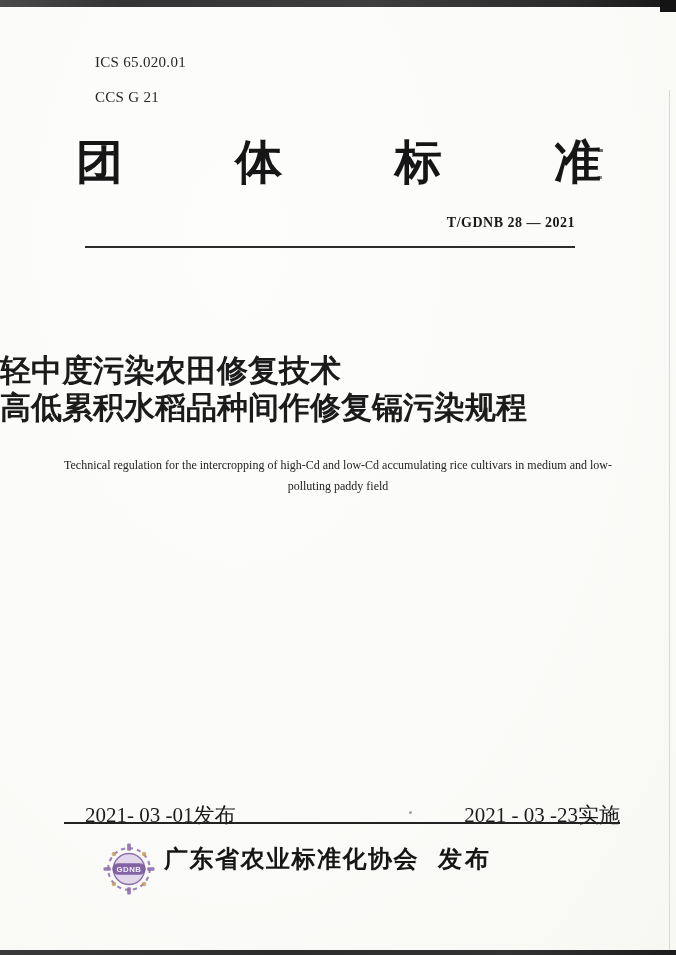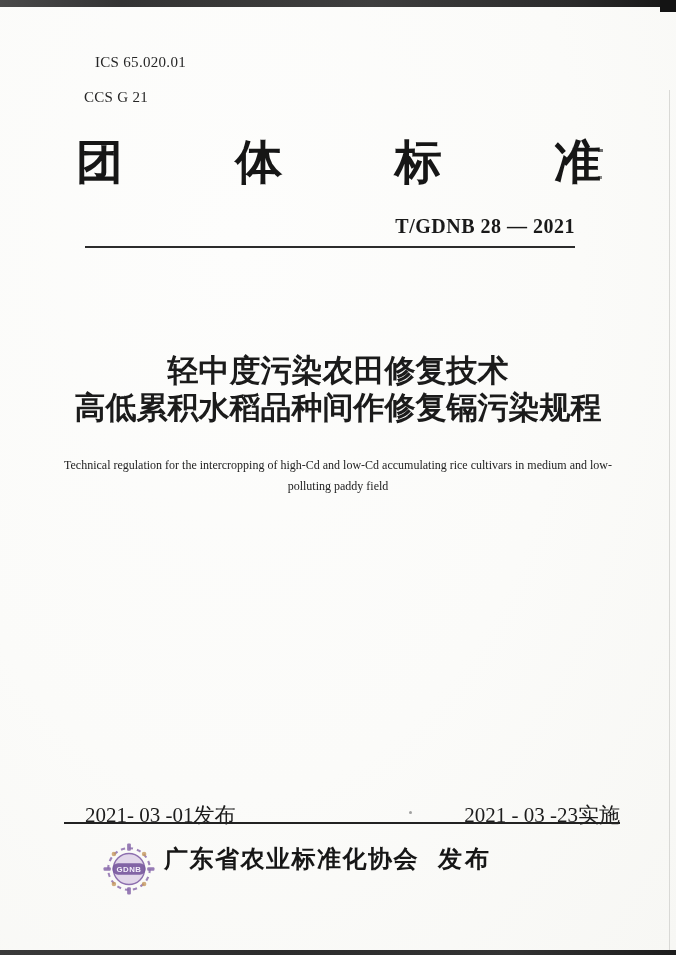--- a/index.html
+++ b/index.html
@@ -18,39 +18,39 @@
   .scan-right-line{position:absolute;top:90px;bottom:0;right:6px;width:1px;background:#d9d9d6;}
   .scan-bottom-bar{position:absolute;bottom:0;left:0;right:0;height:5px;
     background:linear-gradient(90deg,#3a3a3a 0%,#2c2c2c 40%,#333 75%,#1d1d1d 100%);}
   .scan-tick-1{position:absolute;left:598px;top:149px;width:5px;height:3px;background:#4c4c4c;opacity:.8;}
   .scan-tick-2{position:absolute;left:598px;top:176px;width:4px;height:3px;background:#555;opacity:.7;}
   .scan-speck{position:absolute;left:409px;top:811px;width:3px;height:3px;border-radius:50%;background:#8a8a8a;opacity:.8;}
 
   
   .code-ics{position:absolute;left:95px;top:54px;
     font-family:"Liberation Serif",serif;font-size:15px;letter-spacing:.3px;color:#262626;}
-  .code-ccs{position:absolute;left:84px;top:89px;
+  .code-ccs{position:absolute;left:95px;top:89px;
     font-family:"Liberation Serif",serif;font-size:15px;letter-spacing:.3px;color:#262626;}
 
   
   .doc-type{position:absolute;left:76px;top:134px;width:525px;height:56px;
     display:flex;justify-content:space-between;align-items:center;
     font-family:"Liberation Sans",sans-serif;font-weight:900;
     font-size:47px;line-height:52px;color:#161616;}
   .doc-type span{display:block;}
 
   
   .std-num{position:absolute;right:101px;top:215px;
     font-family:"Liberation Serif",serif;font-weight:bold;
-    font-size:20px;letter-spacing:.5px;color:#191919;}
+    font-size:14px;letter-spacing:.5px;color:#191919;}
   .rule-top{position:absolute;left:85px;top:246px;width:490px;height:2px;
     background:#2c2c2c;border:none;margin:0;}
 
   
-  .title-cn{position:absolute;left:0;top:352px;width:676px;text-align:center;
+  .title-cn{position:absolute;left:0;top:352px;width:676px;text-align:left;
     font-family:"Liberation Sans",sans-serif;font-weight:900;
     font-size:31px;line-height:37px;color:#1b1b1b;}
   .title-en{position:absolute;left:53px;top:455px;width:570px;text-align:center;
     font-family:"Liberation Serif",serif;font-size:12px;line-height:21px;color:#222;}
 
   
   .dates-row{position:absolute;left:64px;top:801px;width:556px;
     display:flex;justify-content:space-between;align-items:baseline;
     font-family:"Liberation Serif",serif;font-size:21px;color:#1d1d1d;}
   .date-issued{padding-left:21px;}

